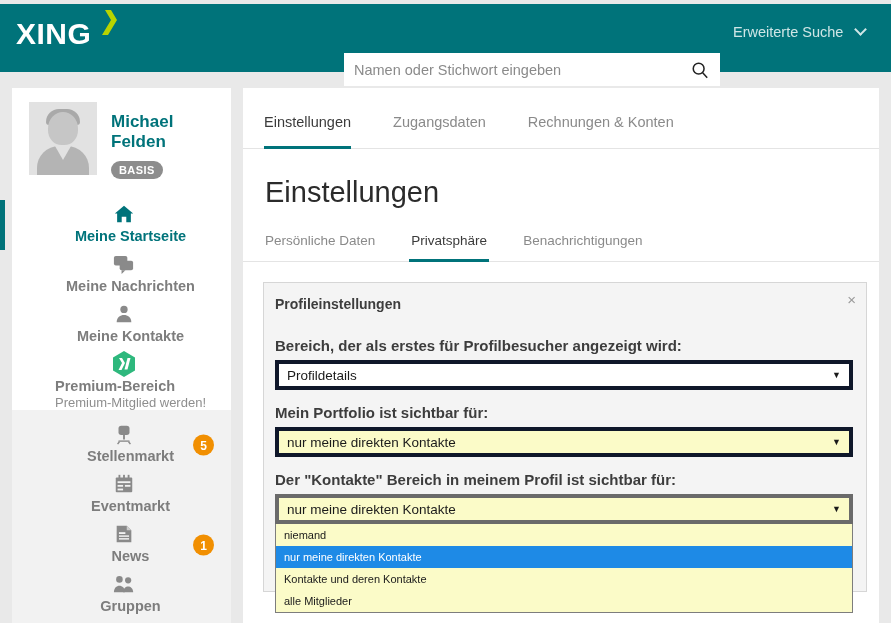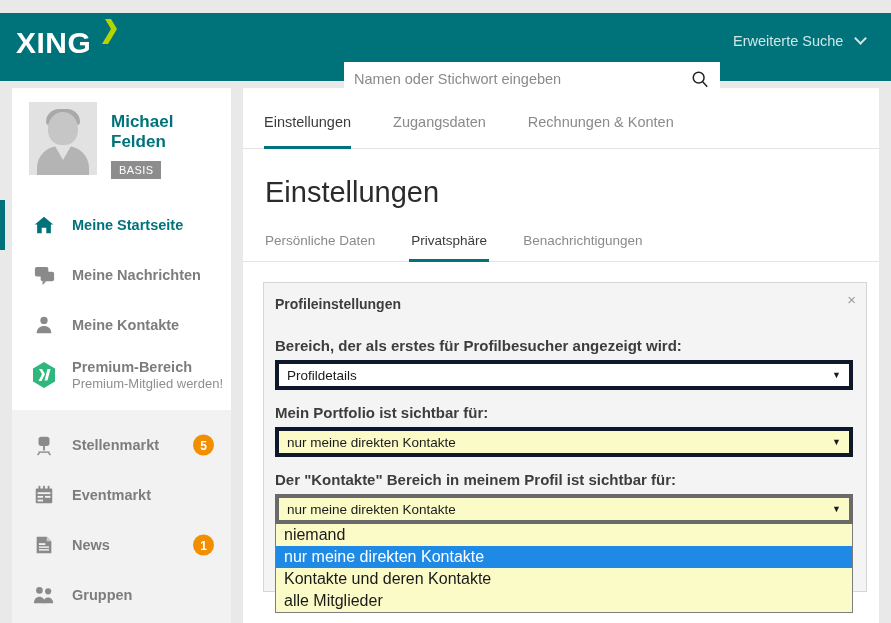--- a/index.html
+++ b/index.html
@@ -6,21 +6,21 @@
   html, body {
     margin: 0; padding: 0;
     width: 891px; height: 623px;
     overflow: hidden;
     background: #e9e9e9;
     font-family: "Liberation Sans", sans-serif;
   }
 
   
   .header {
-    position: absolute; left: 0; top: 13px;
+    position: absolute; left: 0; top: 4px;
     width: 891px; height: 68px;
     background: #00737a;
   }
   .logo {
     position: absolute; left: 16px; top: 10px;
     display: flex; align-items: baseline;
   }
   .logo-text {
     color: #ffffff;
     font-size: 30px;
@@ -121,34 +121,35 @@
     color: #00737a;
     font-size: 17px;
     font-weight: bold;
   }
   .badge-basis {
     display: inline-block;
     margin-top: 9px;
     background: #8d8d8d;
     color: #ffffff;
     font-size: 11px;
-    font-weight: normal;
+    font-weight: bold;
     letter-spacing: 0.4px;
     padding: 3px 8px;
-    border-radius: 0;
+    border-radius: 9px;
   }
   .nav-group { background: #ffffff; padding: 2px 0 10px 0; }
   .nav-group.secondary { background: #f2f2f2; padding: 10px 0 10px 0; }
   .nav-item {
     position: relative;
     height: 50px;
     display: flex;
     align-items: center;
     padding-left: 18px;
     cursor: pointer;
+    flex-direction: column;
   }
   .nav-item .ico {
     width: 28px; height: 28px;
     flex: 0 0 auto;
     display: flex; align-items: center; justify-content: center;
     margin-right: 14px;
   }
   .nav-label {
     font-size: 14.5px;
     color: #7d7d7d;
@@ -283,21 +284,21 @@
     border: 1px solid #7d7d7d;
     border-top: none;
     background: #fbfbc8;
     z-index: 20;
   }
   .dd-option {
     height: 22px;
     display: flex;
     align-items: center;
     padding: 0 8px;
-    font-size: 16px;
+    font-size: 11px;
     color: #1a1a1a;
     cursor: pointer;
   }
   .dd-option.selected { background: #1e8ae6; color: #ffffff; }
 </style>
 </head>
 <body>
 
 <div class="header">
   <div class="logo">

